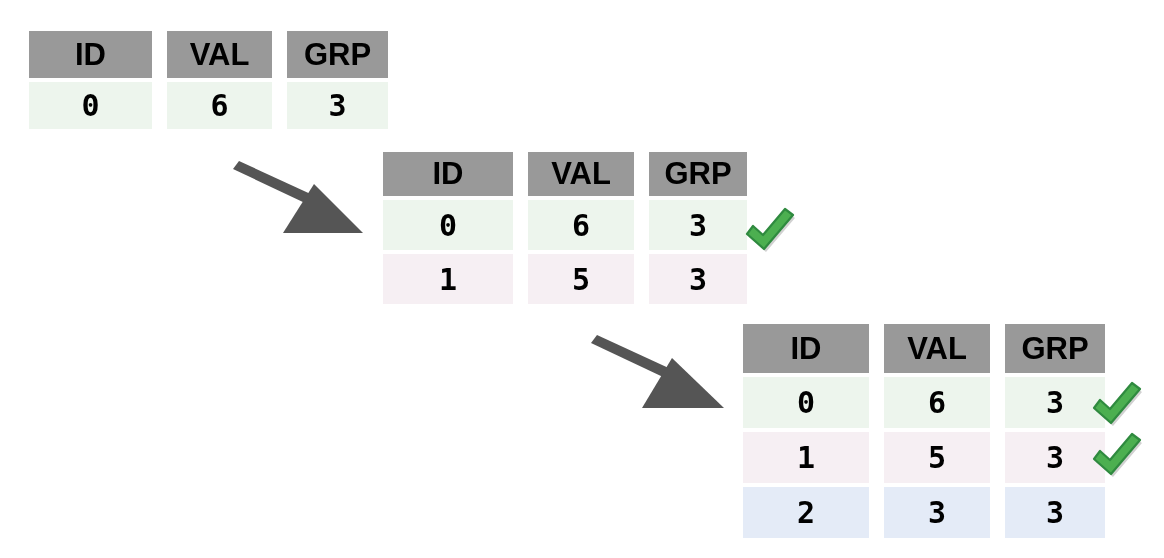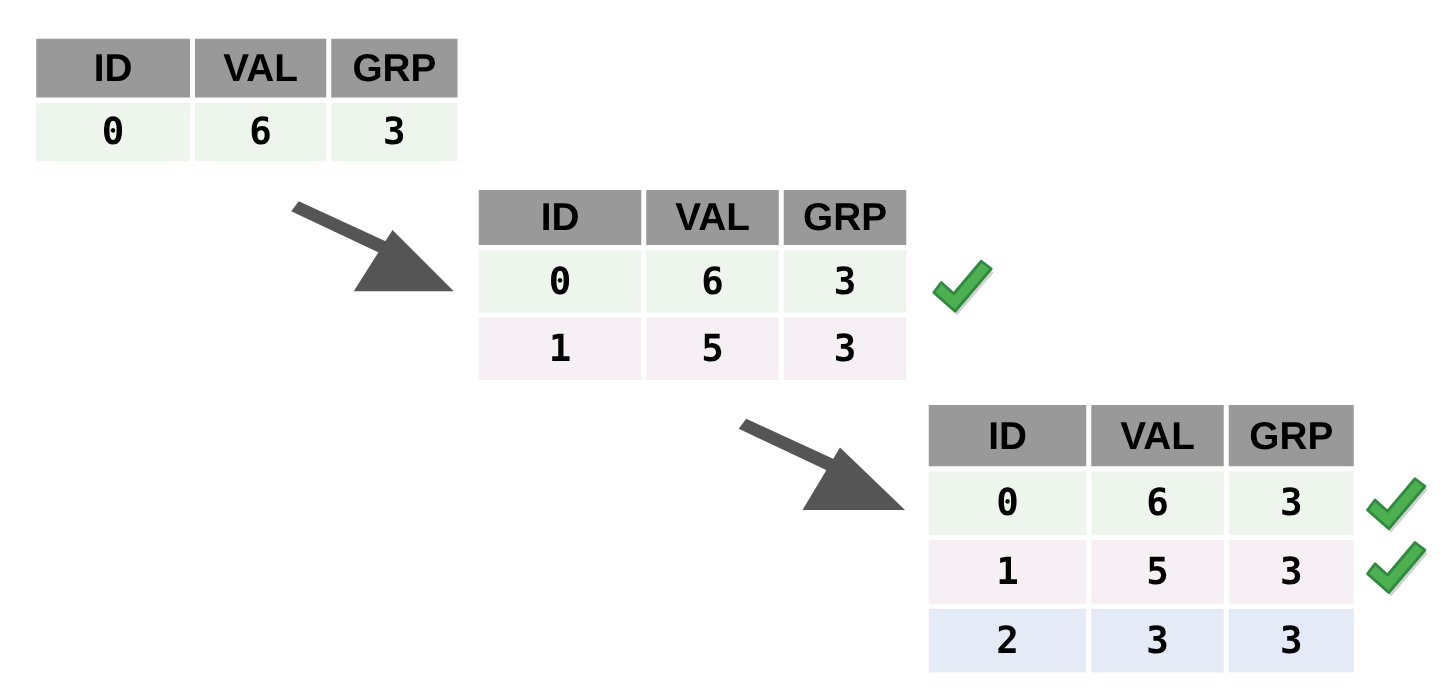--- a/index.html
+++ b/index.html
@@ -24,21 +24,21 @@
 
   
   .tbl {
     position: absolute;
     display: flex;
     flex-direction: column;
     row-gap: 4px;
   }
   .trow {
     display: flex;
-    column-gap: 4px;
+    column-gap: 15px;
   }
   .cell {
     display: flex;
     align-items: center;
     justify-content: center;
     color: #000000;
     font-weight: bold;
     font-family: "Liberation Sans", sans-serif;
     box-sizing: border-box;
     white-space: nowrap;

